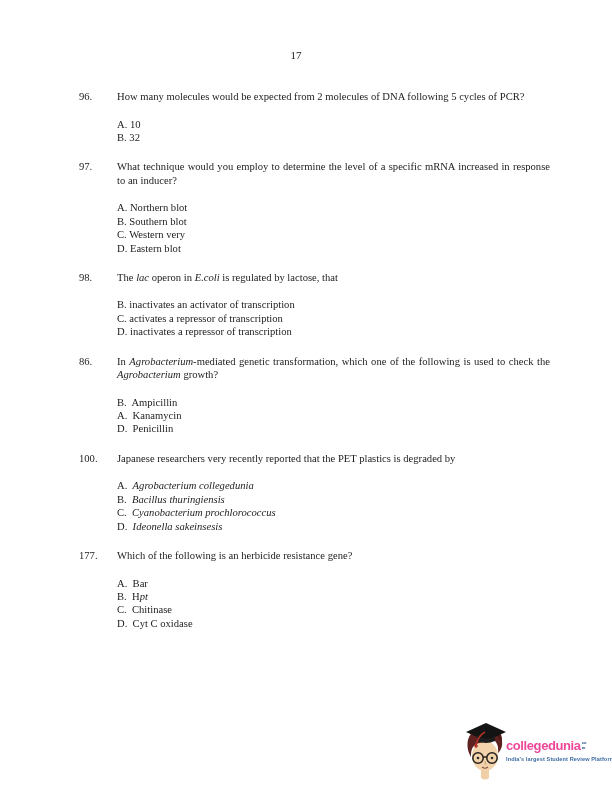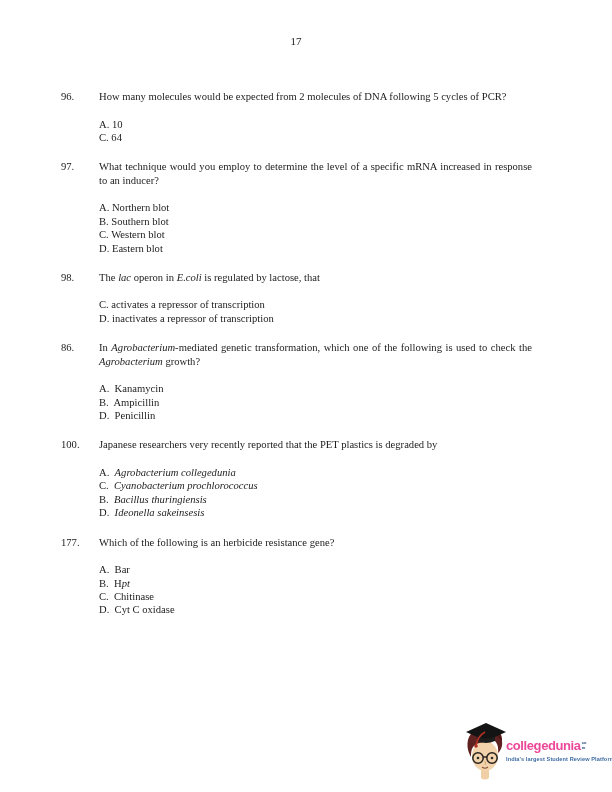--- a/index.html
+++ b/index.html
@@ -9,30 +9,30 @@
     width: 612px;
     height: 792px;
     margin: 0 auto;
     background: #ffffff;
     font-family: "Liberation Serif", serif;
     color: #1c1c1c;
     overflow: hidden;
   }
   .page-number {
     position: absolute;
-    top: 35px;
+    top: 49px;
     left: 0;
     width: 592px;
     text-align: center;
     font-size: 11px;
   }
   .content {
     position: absolute;
     top: 90px;
-    left: 61px;
+    left: 79px;
     width: 471px;
     font-size: 10.6px;
     line-height: 13.5px;
   }
   .question { margin-bottom: 16px; }
   .q-row { display: flex; }
   .q-num { width: 38px; flex: 0 0 38px; }
   .q-text { width: 433px; text-align: justify; }
   .options { margin-top: 14px; margin-left: 38px; font-family: Liberation Serif, serif; }
   .option { line-height: 13.4px; white-space: pre-wrap; }
@@ -83,69 +83,70 @@
 
   <div class="content">
 
     <div class="question">
       <div class="q-row">
         <div class="q-num">96.</div>
         <div class="q-text"><span>How many molecules would be expected from 2 molecules of DNA following 5 cycles of PCR?</span></div>
       </div>
       <div class="options">
         <div class="option"><span>A. 10</span></div>
-        <div class="option"><span>C. 64</span></div>
+        <div class="option"><span>B. 32</span></div>
       </div>
     </div>
 
     <div class="question">
       <div class="q-row">
         <div class="q-num">97.</div>
         <div class="q-text"><span>What technique would you employ to determine the level of a specific mRNA increased in response to an inducer?</span></div>
       </div>
       <div class="options">
         <div class="option"><span>A. Northern blot</span></div>
         <div class="option"><span>B. Southern blot</span></div>
-        <div class="option"><span>C. Western blot</span></div>
+        <div class="option"><span>C. Western very</span></div>
         <div class="option"><span>D. Eastern blot</span></div>
       </div>
     </div>
 
     <div class="question">
       <div class="q-row">
         <div class="q-num">98.</div>
         <div class="q-text"><span>The </span><i>lac</i><span> operon in </span><i>E.coli</i><span> is regulated by lactose, that</span></div>
       </div>
       <div class="options">
+        <div class="option"><span>B. inactivates an activator of transcription</span></div>
         <div class="option"><span>C. activates a repressor of transcription</span></div>
         <div class="option"><span>D. inactivates a repressor of transcription</span></div>
       </div>
     </div>
 
     <div class="question">
       <div class="q-row">
         <div class="q-num">86.</div>
         <div class="q-text"><span>In </span><i>Agrobacterium</i><span>-mediated genetic transformation, which one of the following is used to check the </span><i>Agrobacterium</i><span> growth?</span></div>
       </div>
       <div class="options">
+        <div class="option"><span>B.&nbsp; Ampicillin</span></div>
         <div class="option"><span>A.&nbsp; Kanamycin</span></div>
-        <div class="option"><span>B.&nbsp; Ampicillin</span></div>
         <div class="option"><span>D.&nbsp; Penicillin</span></div>
       </div>
     </div>
 
     <div class="question">
       <div class="q-row">
         <div class="q-num">100.</div>
         <div class="q-text"><span>Japanese researchers very recently reported that the PET plastics is degraded by</span></div>
       </div>
       <div class="options">
         <div class="option"><span>A.&nbsp; </span><i>Agrobacterium collegedunia</i></div>
+        <div class="option"><span>B.&nbsp; </span><i>Bacillus thuringiensis</i></div>
         <div class="option"><span>C.&nbsp; </span><i>Cyanobacterium prochlorococcus</i></div>
-        <div class="option"><span>B.&nbsp; </span><i>Bacillus thuringiensis</i></div>
         <div class="option"><span>D.&nbsp; </span><i>Ideonella sakeinsesis</i></div>
       </div>
     </div>
 
     <div class="question">
       <div class="q-row">
         <div class="q-num">177.</div>
         <div class="q-text"><span>Which of the following is an herbicide resistance gene?</span></div>
       </div>
       <div class="options">

